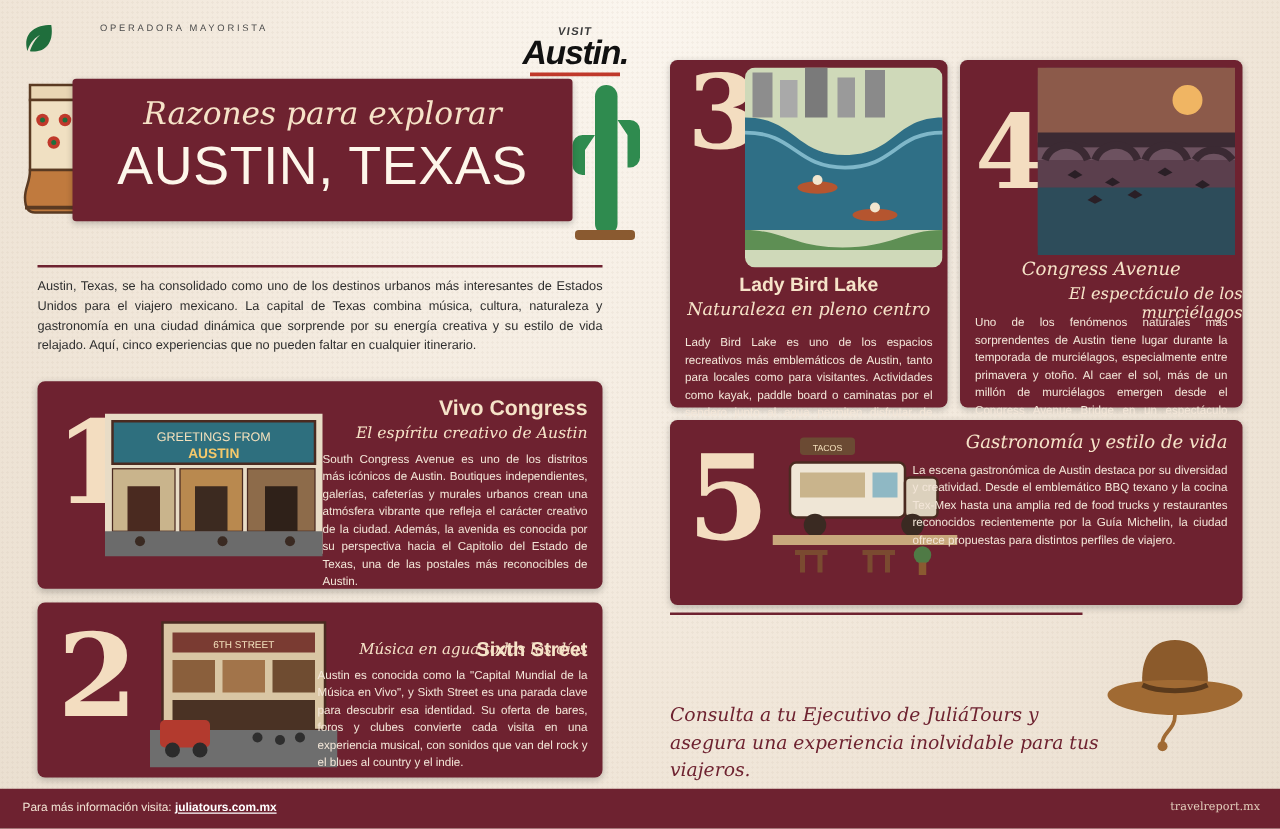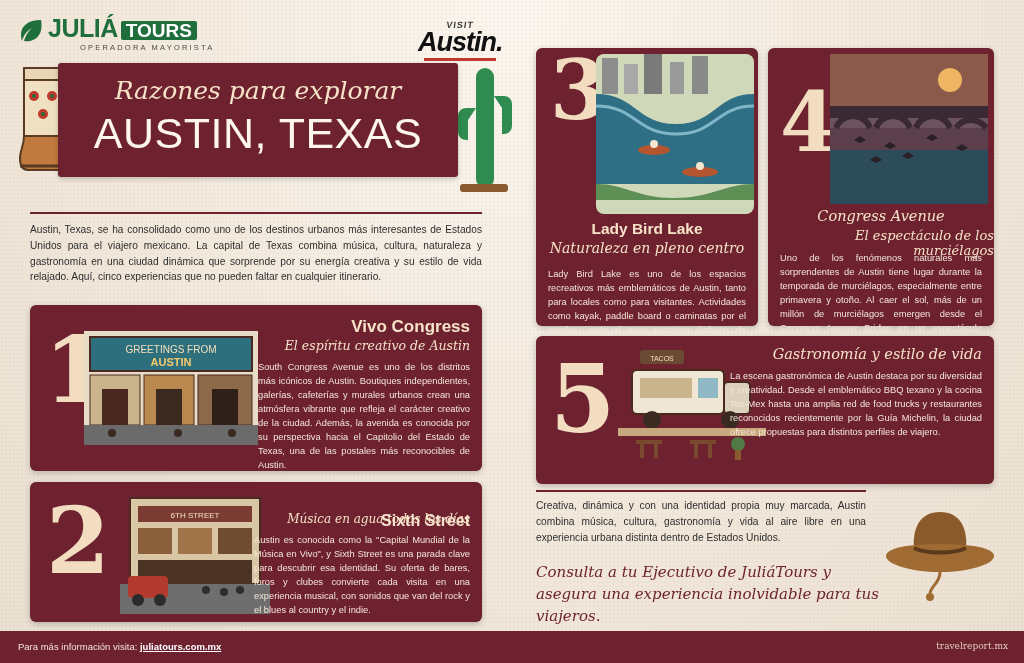--- a/index.html
+++ b/index.html
@@ -147,23 +147,20 @@
 <body>
 
 <div class="page">
   <div class="grain"></div>
 
   <div class="logo">
     <svg class="logo-leaf" viewBox="0 0 26 26">
       <path d="M23 2C10 2 3 8 3 17c0 3 1 6 1 6s2-9 10-13c-6 5-8 13-8 13s10 2 15-6c4-6 2-15 2-15z" fill="#1f6e3c"></path>
     </svg>
     <div class="logo-text">
-      <div>
-        <span class="logo-julia">JULIÁ</span><span class="logo-tours">TOURS</span>
-      </div>
       <div class="logo-sub">OPERADORA MAYORISTA</div>
     </div>
   </div>
 
   <div class="visit-austin">
     <div class="va-small">VISIT</div>
     <div class="va-big">Austin.</div>
     <div class="va-rule"></div>
   </div>
 
@@ -322,21 +319,20 @@
           <rect x="90" y="100" width="4" height="14"></rect>
         </g>
       <circle cx="120" cy="100" r="7" fill="#4f7a45"></circle>
         <rect x="117" y="106" width="6" height="10" fill="#8a5a30"></rect>
     </svg>
     <div class="t1 card-script">Gastronomía y estilo de vida</div>
     <div class="card-body">La escena gastronómica de Austin destaca por su diversidad y creatividad. Desde el emblemático BBQ texano y la cocina Tex-Mex hasta una amplia red de food trucks y restaurantes reconocidos recientemente por la Guía Michelin, la ciudad ofrece propuestas para distintos perfiles de viajero.</div>
   </div>
 
   <div class="closing-rule"></div>
-  <div class="closing">Creativa, dinámica y con una identidad propia muy marcada, Austin combina música, cultura, gastronomía y vida al aire libre en una experiencia urbana distinta dentro de Estados Unidos.</div>
   <div class="cta">Consulta a tu Ejecutivo de JuliáTours y asegura una experiencia inolvidable para tus viajeros.</div>
 
   <svg class="hat" viewBox="0 0 120 110">
     <path d="M34 52c-2-22 6-38 26-38s28 16 26 38z" fill="#8b5a2b"></path>
     <path d="M6 58c0-8 22-12 54-12s54 4 54 12-24 16-54 16S6 66 6 58z" fill="#a06a33"></path>
     <path d="M34 50c12 6 40 6 52 0" fill="none" stroke="#5a3a1c" stroke-width="4"></path>
     <path d="M60 74c0 12-10 14-10 22" fill="none" stroke="#a06a33" stroke-width="3"></path>
     <circle cx="50" cy="99" r="4" fill="#a06a33"></circle>
   </svg>
 

